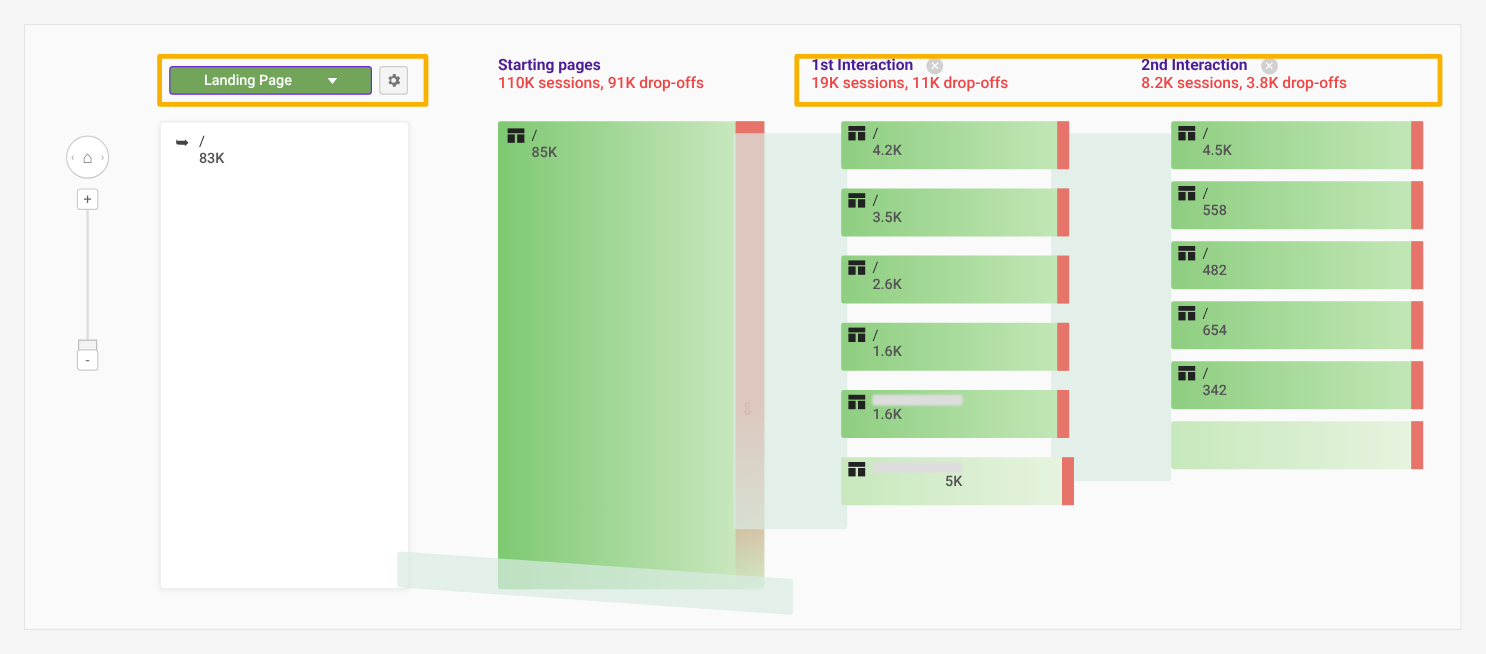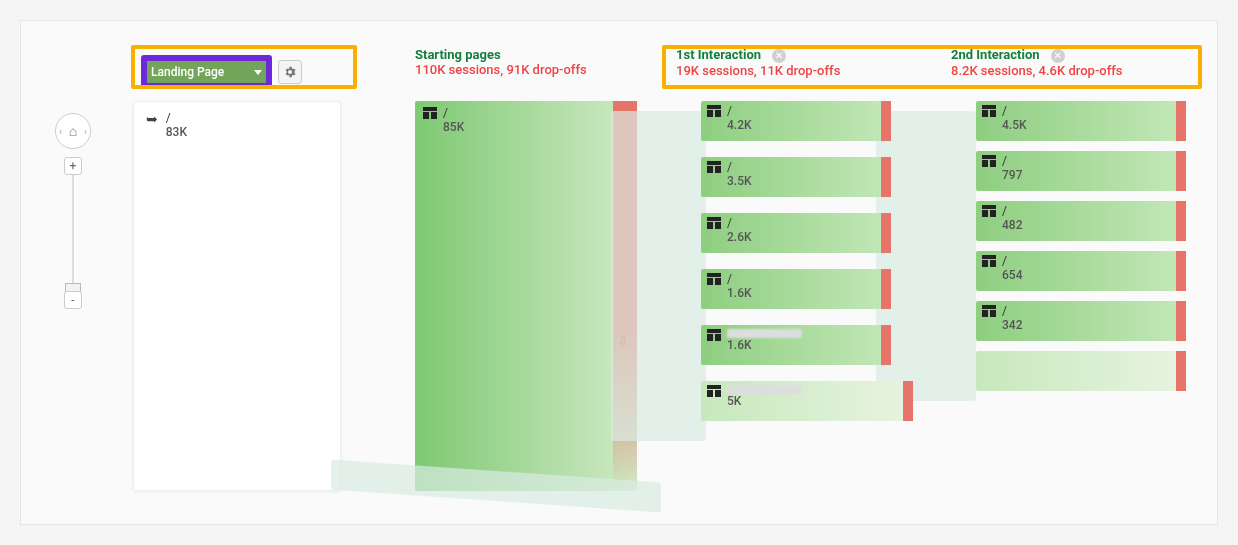--- a/index.html
+++ b/index.html
@@ -38,23 +38,23 @@
 
   
   .dim-select {
     position: absolute;
     left: 120px; top: 34px;
     display: flex; align-items: center; gap: 6px;
   }
   .dim-btn {
     background: #72a55a;
     color: #fff;
-    border: 6px solid #6d28d9;
+    border: 1px solid #6d28d9;
     border-radius: 3px;
-    padding: 4px 4px;
+    padding: 4px 28px;
     font-weight: 500;
     font-size: 12px;
     display: flex; align-items: center; gap: 30px;
     cursor: pointer;
   }
   .dim-btn .caret {
     width: 0; height: 0;
     border-left: 4px solid transparent;
     border-right: 4px solid transparent;
     border-top: 5px solid #fff;
@@ -66,21 +66,21 @@
     background: #f4f4f4;
     display: flex; align-items: center; justify-content: center;
     cursor: pointer;
   }
 
   
   .col-header {
     position: absolute;
     top: 26px;
   }
-  .col-header .title { font-weight: 700; color: #15803d; }
+  .col-header .title { font-weight: 700; color: #4c1d95; }
   .col-header .sub   { color: #ef4444; font-weight: 500; }
   .col-header .del {
     display: inline-flex; width: 14px; height: 14px; border-radius: 50%;
     background: #d0d0d0; color: #fff; font-size: 10px; align-items: center;
     justify-content: center; margin-left: 8px; cursor: pointer;
   }
 
   
   .nav-widget { position: absolute; left: 34px; top: 92px; display:flex; flex-direction:column; align-items:center; gap:8px; }
   .nav-circle {
@@ -201,21 +201,21 @@
       <div class="sub">110K sessions, 91K drop-offs</div>
     </div>
     <div class="col-header" style="left:655px;">
       <span class="title">1st Interaction</span>
       <span class="del">✕</span>
       <div class="sub">19K sessions, 11K drop-offs</div>
     </div>
     <div class="col-header" style="left:930px;">
       <span class="title">2nd Interaction</span>
       <span class="del">✕</span>
-      <div class="sub">8.2K sessions, 4.6K drop-offs</div>
+      <div class="sub">8.2K sessions, 3.8K drop-offs</div>
     </div>
 
     <div class="nav-widget">
       <div class="nav-circle">
         <span class="arrow al">‹</span>
         <span>⌂</span>
         <span class="arrow ar">›</span>
       </div>
       <div class="zoom-track">
         <div class="zoom-btn">+</div>
@@ -296,21 +296,21 @@
         <div class="fnode" style="left: 680px; top: 304px; width: 190px; z-index: 5;">
           <div class="lbl">
             <span class="page-icon"></span>
             <div>
               <div class="blurtxt"></div>
               <div class="node-val">1.6K</div>
             </div>
           </div>
           <div class="drop"></div>
         </div>
-        <div class="fnode more" style="left: 680px; top: 360px; width: 212px; z-index: 5;">
+        <div class="fnode more" style="left: 680px; top: 360px; width: 194px; z-index: 5; text-align: right;">
           <div class="lbl">
             <span class="page-icon"></span>
             <div>
               <div class="blurtxt"></div>
               <div class="node-val">5K</div>
             </div>
           </div>
           <div class="drop"></div>
         </div>
       </div>
@@ -324,21 +324,21 @@
               <div class="node-val">4.5K</div>
             </div>
           </div>
           <div class="drop"></div>
         </div>
         <div class="fnode" style="left: 955px; top: 130px; width: 210px; z-index: 5;">
           <div class="lbl">
             <span class="page-icon"></span>
             <div>
               <div class="node-title">/</div>
-              <div class="node-val">797</div>
+              <div class="node-val">558</div>
             </div>
           </div>
           <div class="drop"></div>
         </div>
         <div class="fnode" style="left: 955px; top: 180px; width: 210px; z-index: 5;">
           <div class="lbl">
             <span class="page-icon"></span>
             <div>
               <div class="node-title">/</div>
               <div class="node-val">482</div>

